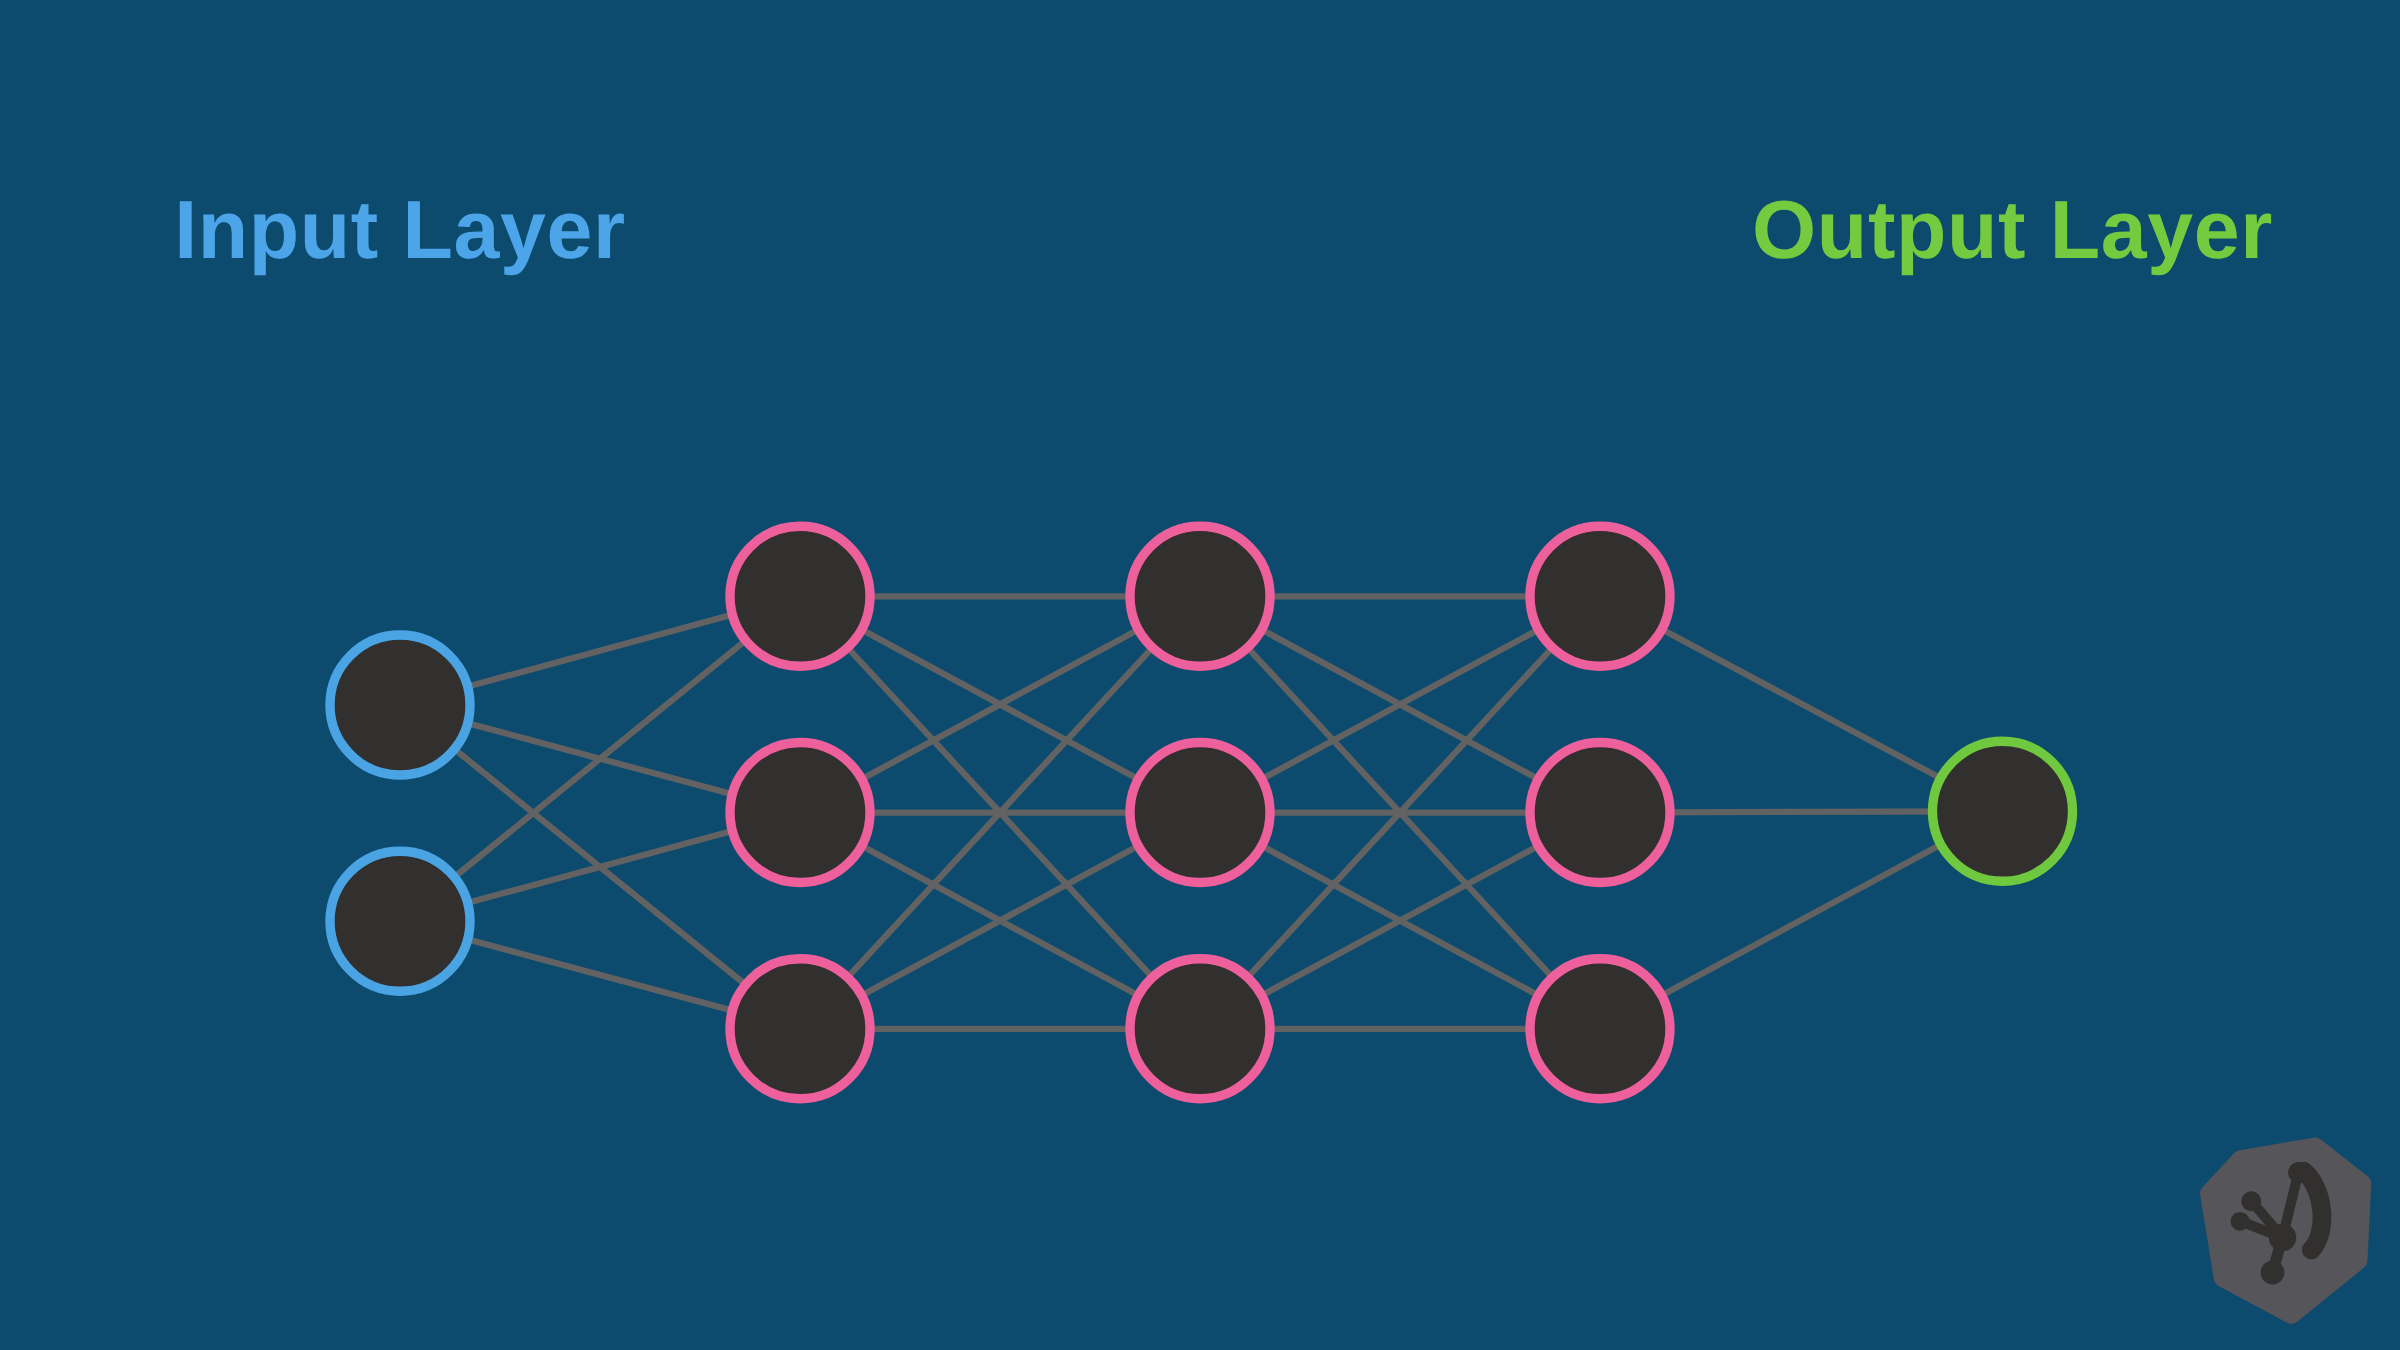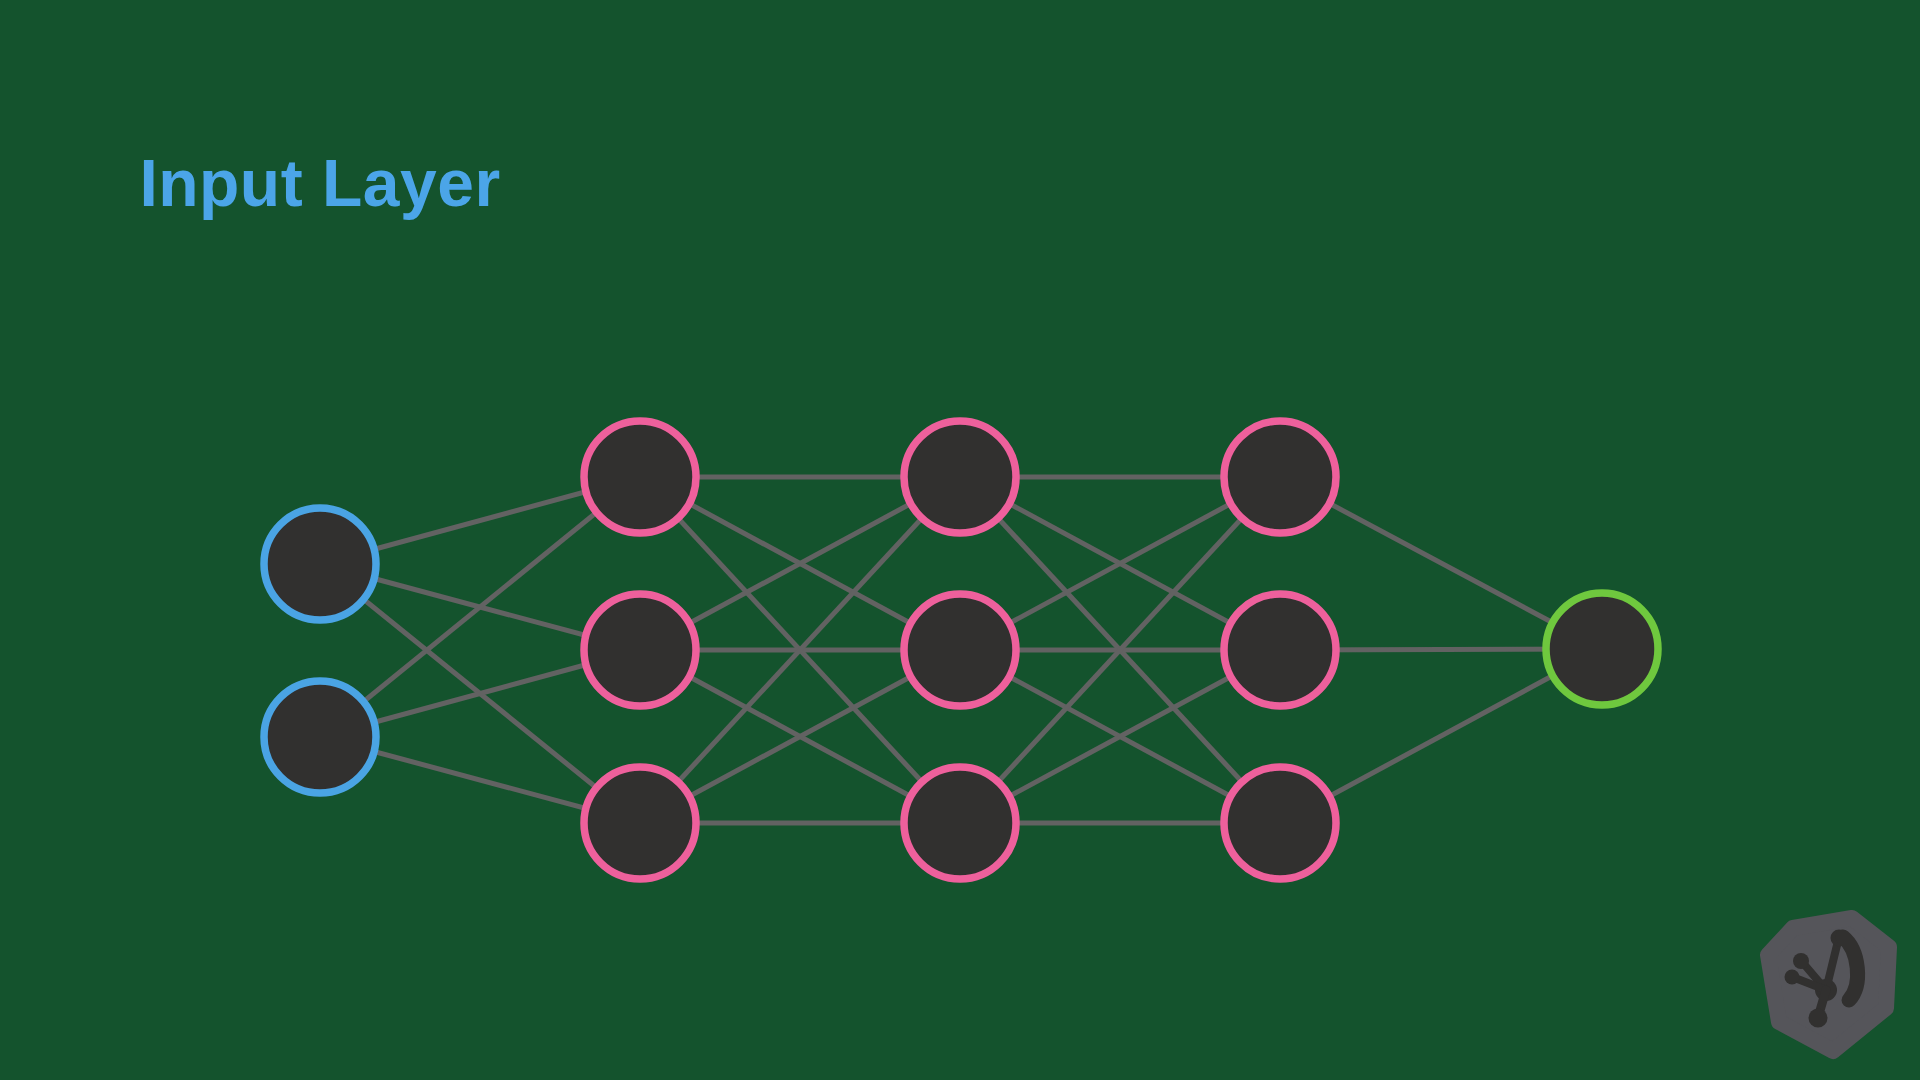--- a/index.html
+++ b/index.html
@@ -35,25 +35,26 @@
     position: absolute;
     left: 1755px;
     top: 905px;
     width: 150px;
     height: 160px;
   }
 </style>
 </head>
 <body>
 
-<div class="stage" style="background: #14532d;">
+<div class="stage" style="background: #0c4a6e;">
 
   <div class="layer-label" id="label-input" style="left: 320px; top: 183px; color: rgb(75, 165, 232);">Input Layer</div>
 
 
+  <div class="layer-label" id="label-output" style="left: 1610px; top: 183px; color: rgb(116, 203, 63);">Output Layer</div>
 
   <svg id="network-svg" viewBox="0 0 1920 1080" xmlns="http://www.w3.org/2000/svg">
     <g id="edges-group">
         <line x1="320" y1="564" x2="640" y2="477" stroke="#626262" stroke-width="5"></line>
         <line x1="320" y1="564" x2="640" y2="650" stroke="#626262" stroke-width="5"></line>
         <line x1="320" y1="564" x2="640" y2="823" stroke="#626262" stroke-width="5"></line>
         <line x1="320" y1="737" x2="640" y2="477" stroke="#626262" stroke-width="5"></line>
         <line x1="320" y1="737" x2="640" y2="650" stroke="#626262" stroke-width="5"></line>
         <line x1="320" y1="737" x2="640" y2="823" stroke="#626262" stroke-width="5"></line>
         <line x1="640" y1="477" x2="960" y2="477" stroke="#626262" stroke-width="5"></line>

